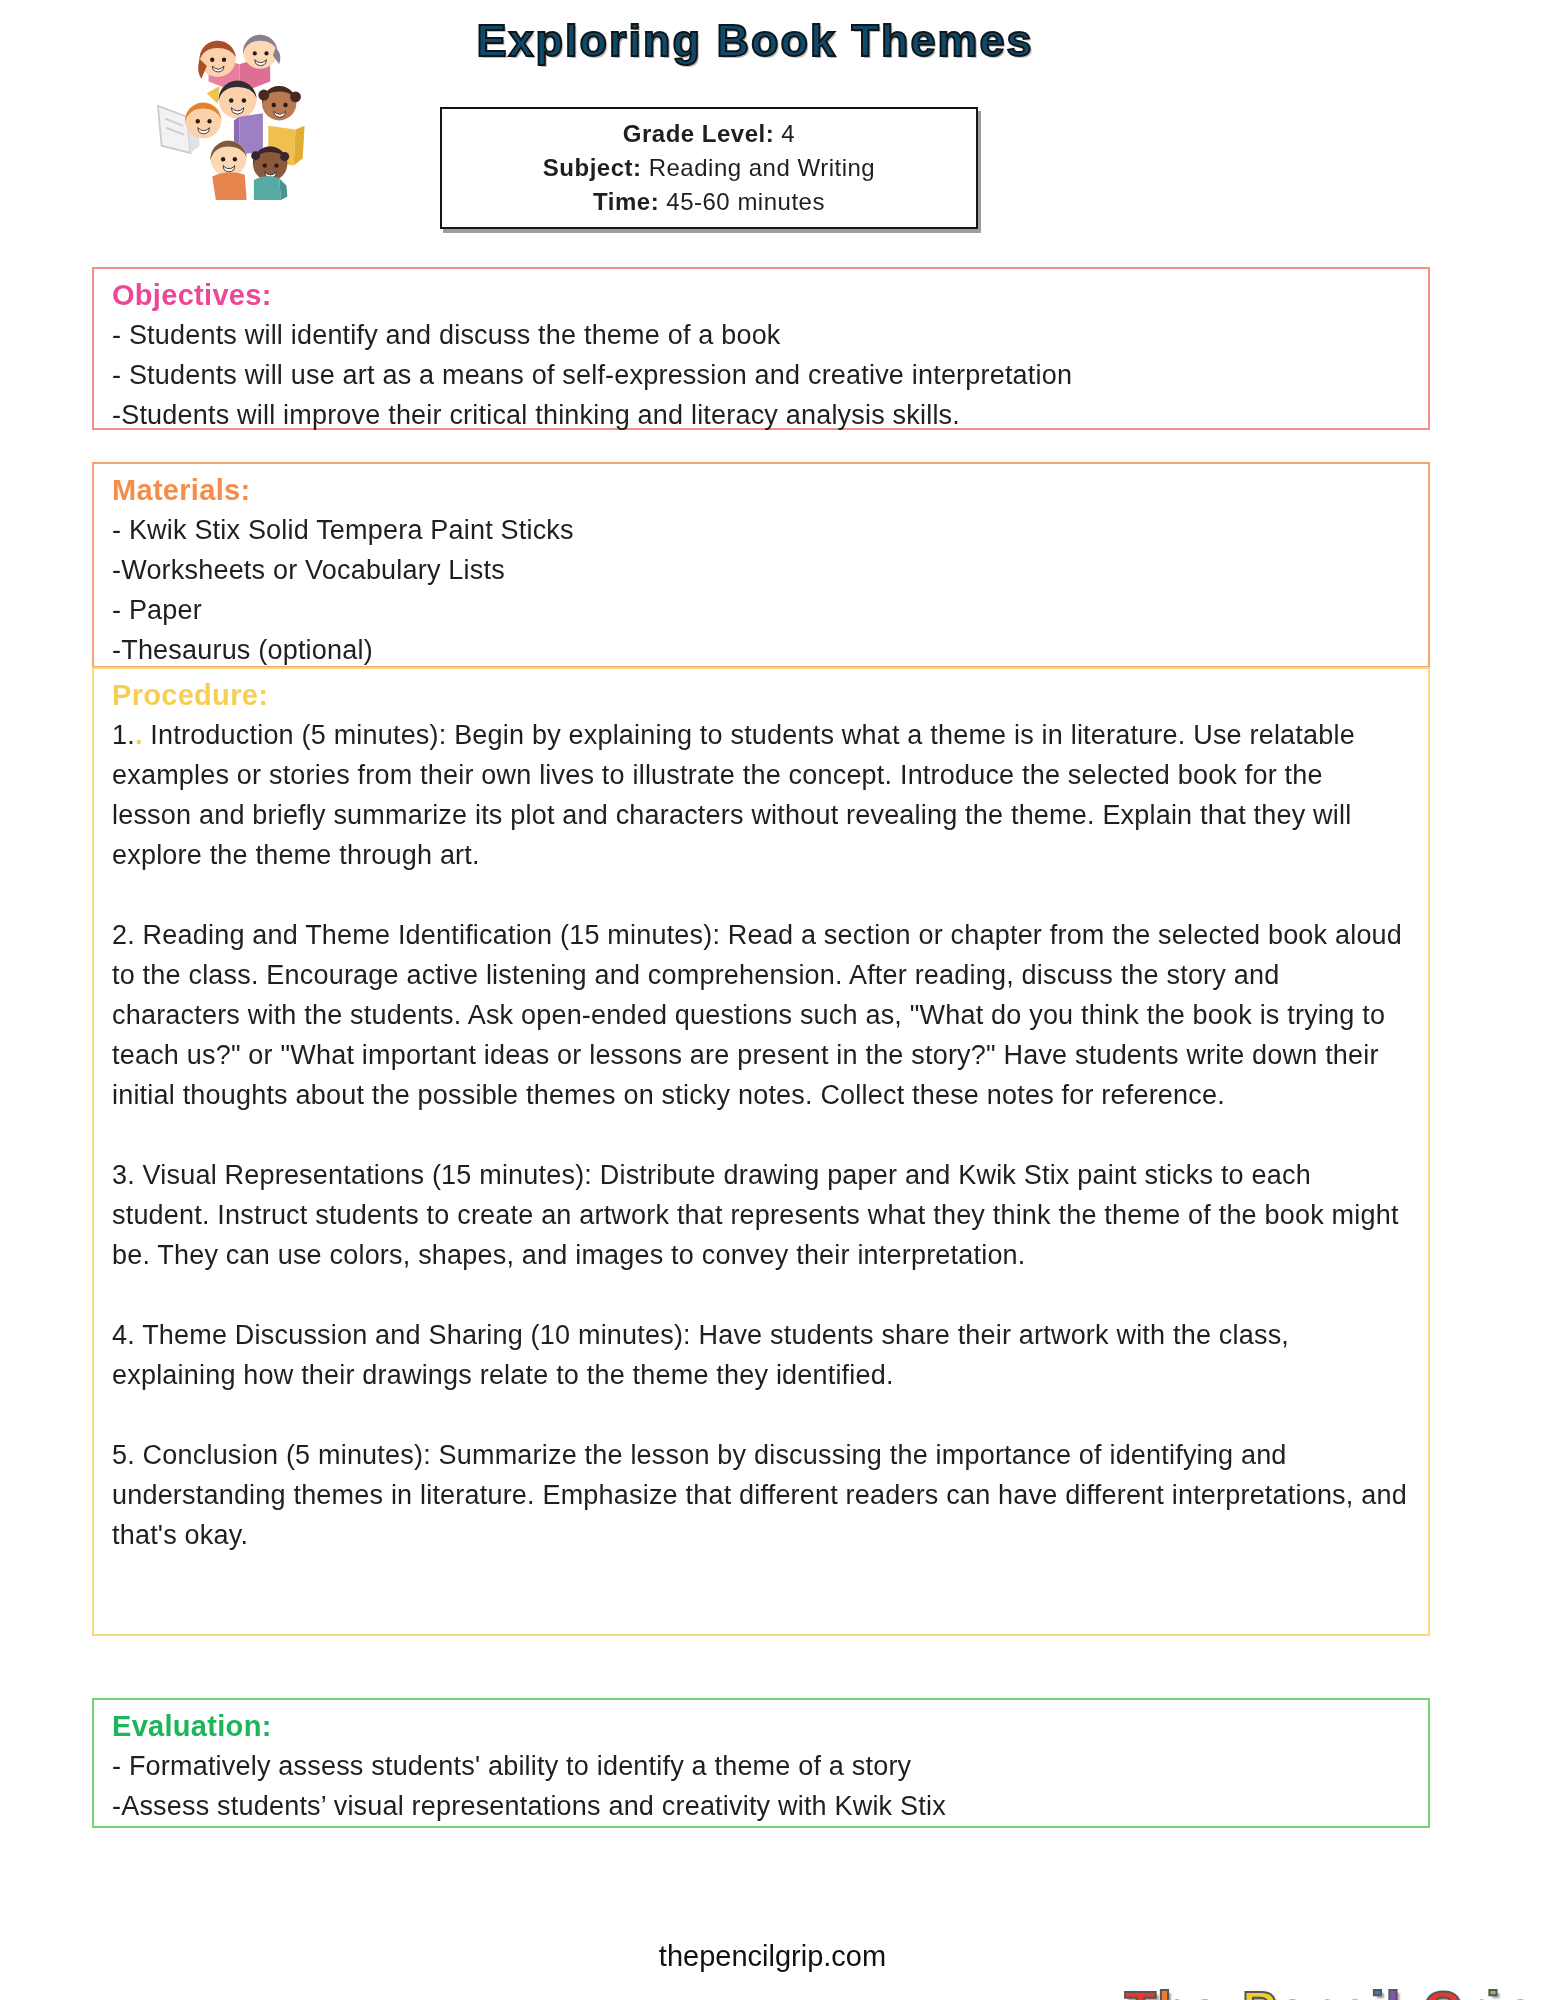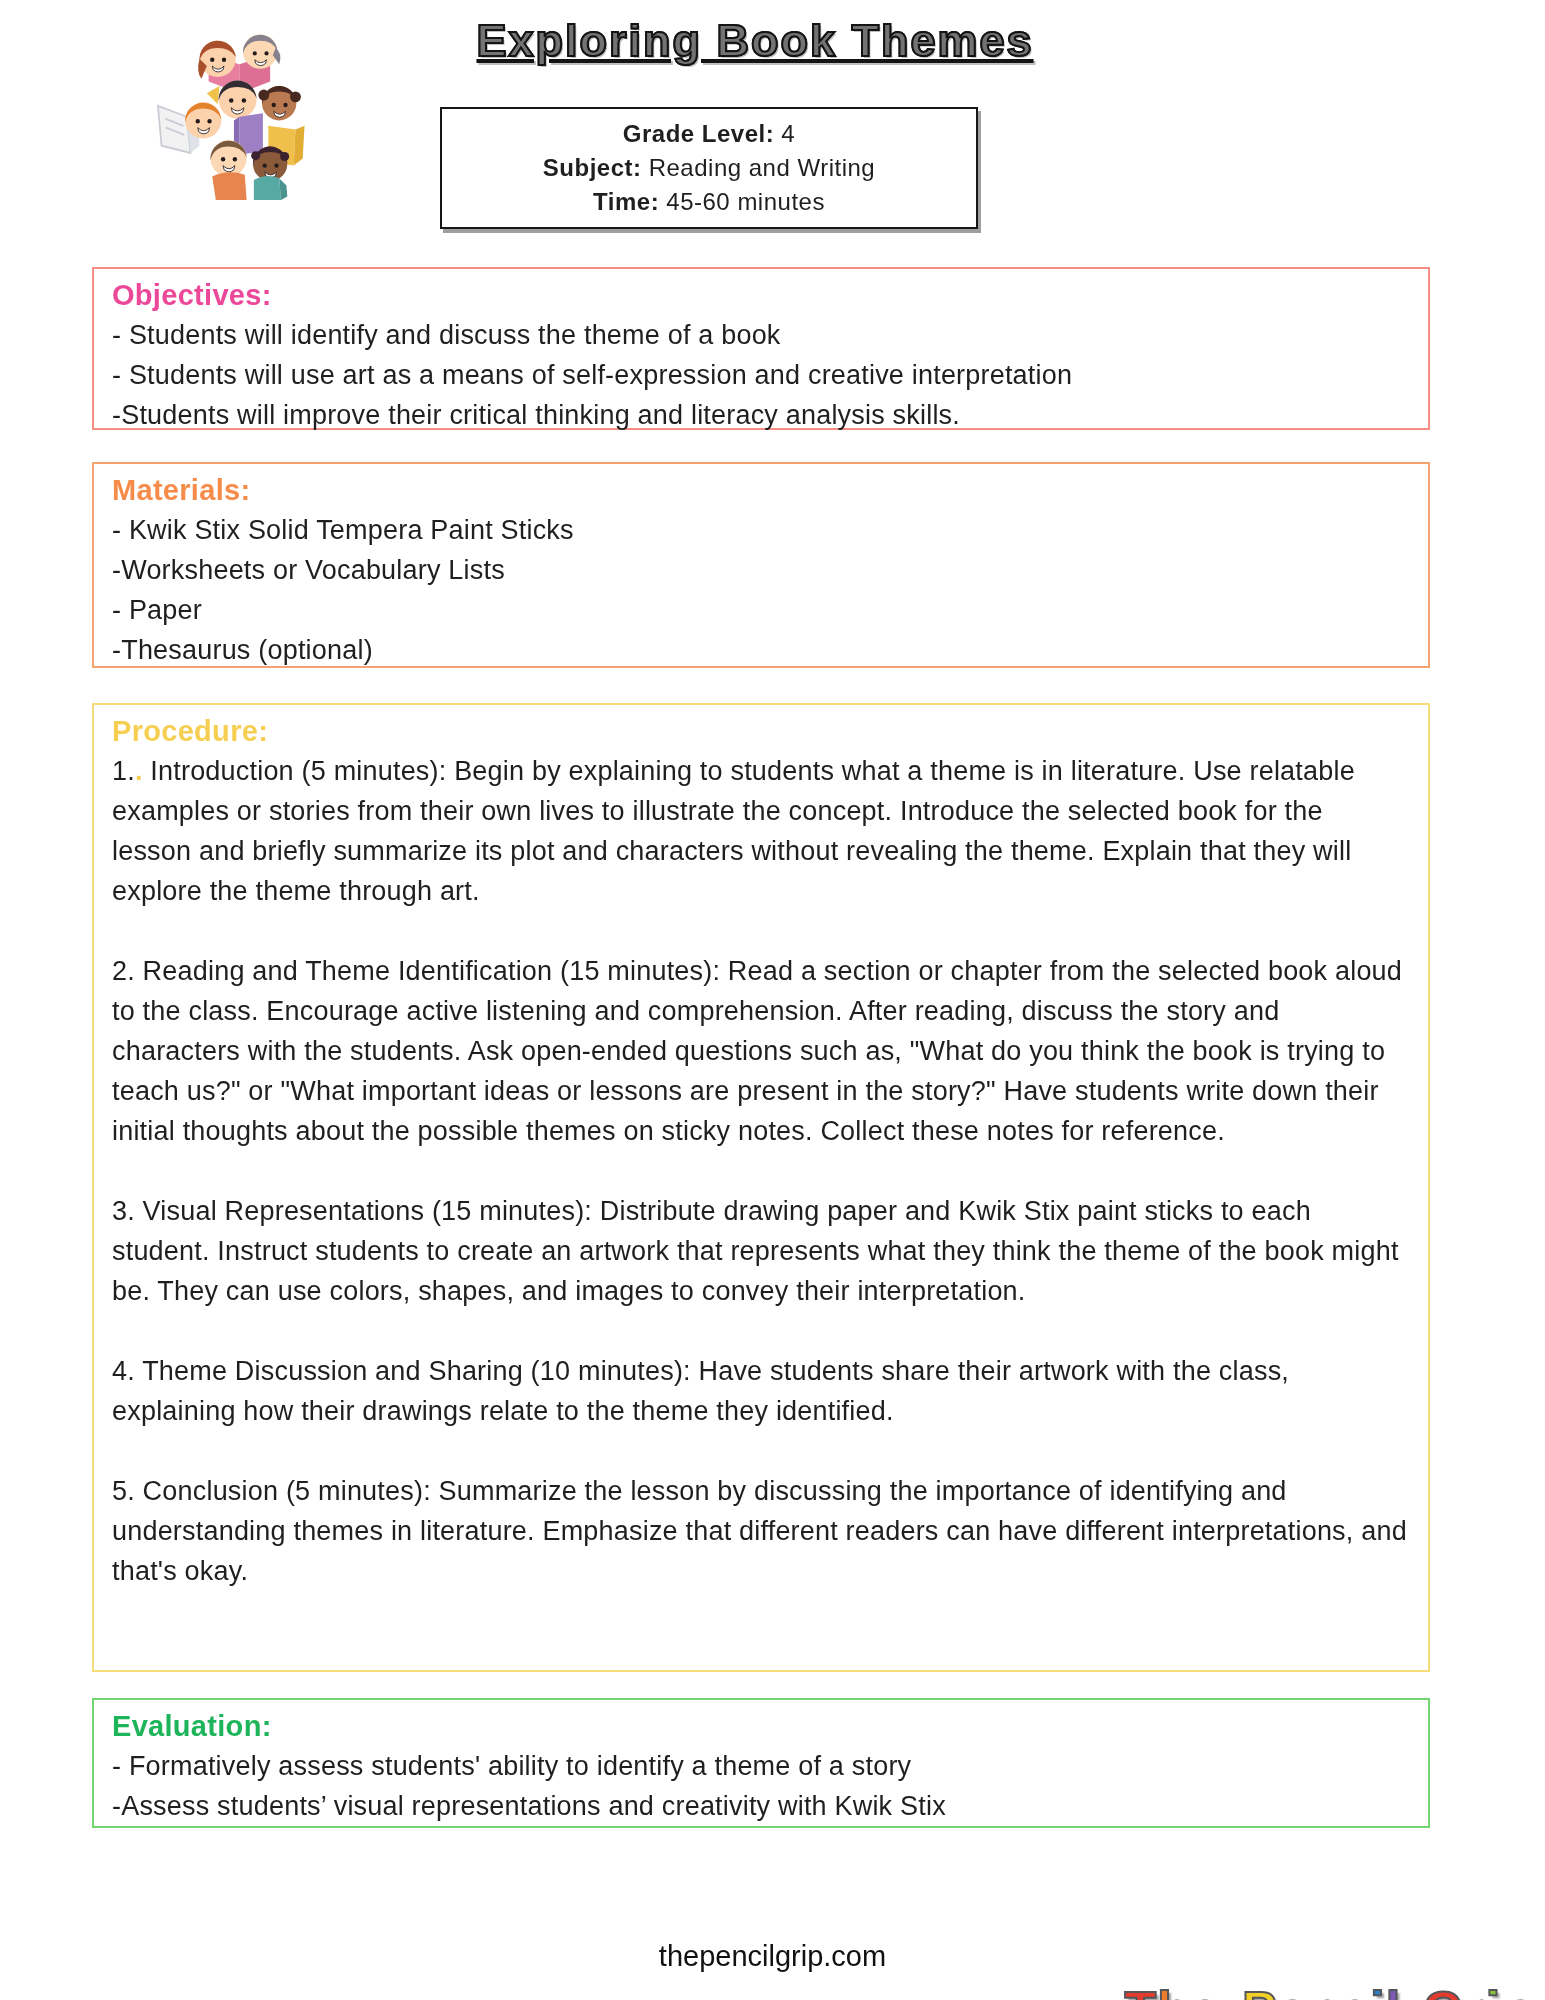--- a/index.html
+++ b/index.html
@@ -27,21 +27,21 @@
 
   
   .section {
     position:absolute; left:92px; width:1338px; box-sizing:border-box;
     border:2px solid #999; background:#fff; padding:6px 20px 6px 18px;
   }
   .section-heading { font-size:29px; font-weight:bold; line-height:40px; letter-spacing:0.3px; }
   .section-line { font-size:27px; line-height:40px; letter-spacing:0.2px; }
   .sec-objectives { top:267px; height:163px; }
   .sec-materials  { top:462px; height:206px; }
-  .sec-procedure  { top:703px; height:969px; }
+  .sec-procedure  { top:667px; height:969px; }
   .sec-evaluation { top:1698px; height:130px; }
   .sec-procedure p { margin:0 0 40px 0; font-size:27px; line-height:40px; letter-spacing:0.2px; }
   .sec-procedure p:last-child { margin-bottom:0; }
   .step1-dot { font-weight:bold; }
 
   
   .logo { position:absolute; left:0; top:1980px; width:100%; text-align:right; white-space:nowrap; }
   .logo-word { display:inline-block; margin:0 11px; }
   .logo-letter {
     font-size:52px; font-weight:bold; letter-spacing:1px;
@@ -138,21 +138,21 @@
       </g>
 
       <path d="M66 184 L70 210 L104 210 L102 182 Q84 176 66 184 Z" fill="#e8854e"></path>
 
       <path d="M112 188 L112 210 L142 210 L140 186 Q126 180 112 188 Z" fill="#57a9a4"></path>
       <path d="M140 186 L148 194 L149 206 L142 210 Z" fill="#4a938f"></path>
     </svg>
   </div>
 
   <div class="title-block">
-    <div class="title-line" style="color: #737373; text-decoration: underline;">Exploring Book Themes</div>
+    <div class="title-line" style="color: #0c4a6e;">Exploring Book Themes</div>
   </div>
 
   <div class="info-box">
     <div class="info-row"><b>Grade Level:</b><span> 4</span></div>
     <div class="info-row"><b>Subject:</b><span> Reading and Writing</span></div>
     <div class="info-row"><b>Time:</b><span>  45-60 minutes</span></div>
   </div>
 
   <div class="section sec-objectives" style="border-color: rgb(248, 141, 132);">
     <div class="section-heading" style="color: #ec4899;">Objectives:</div>

